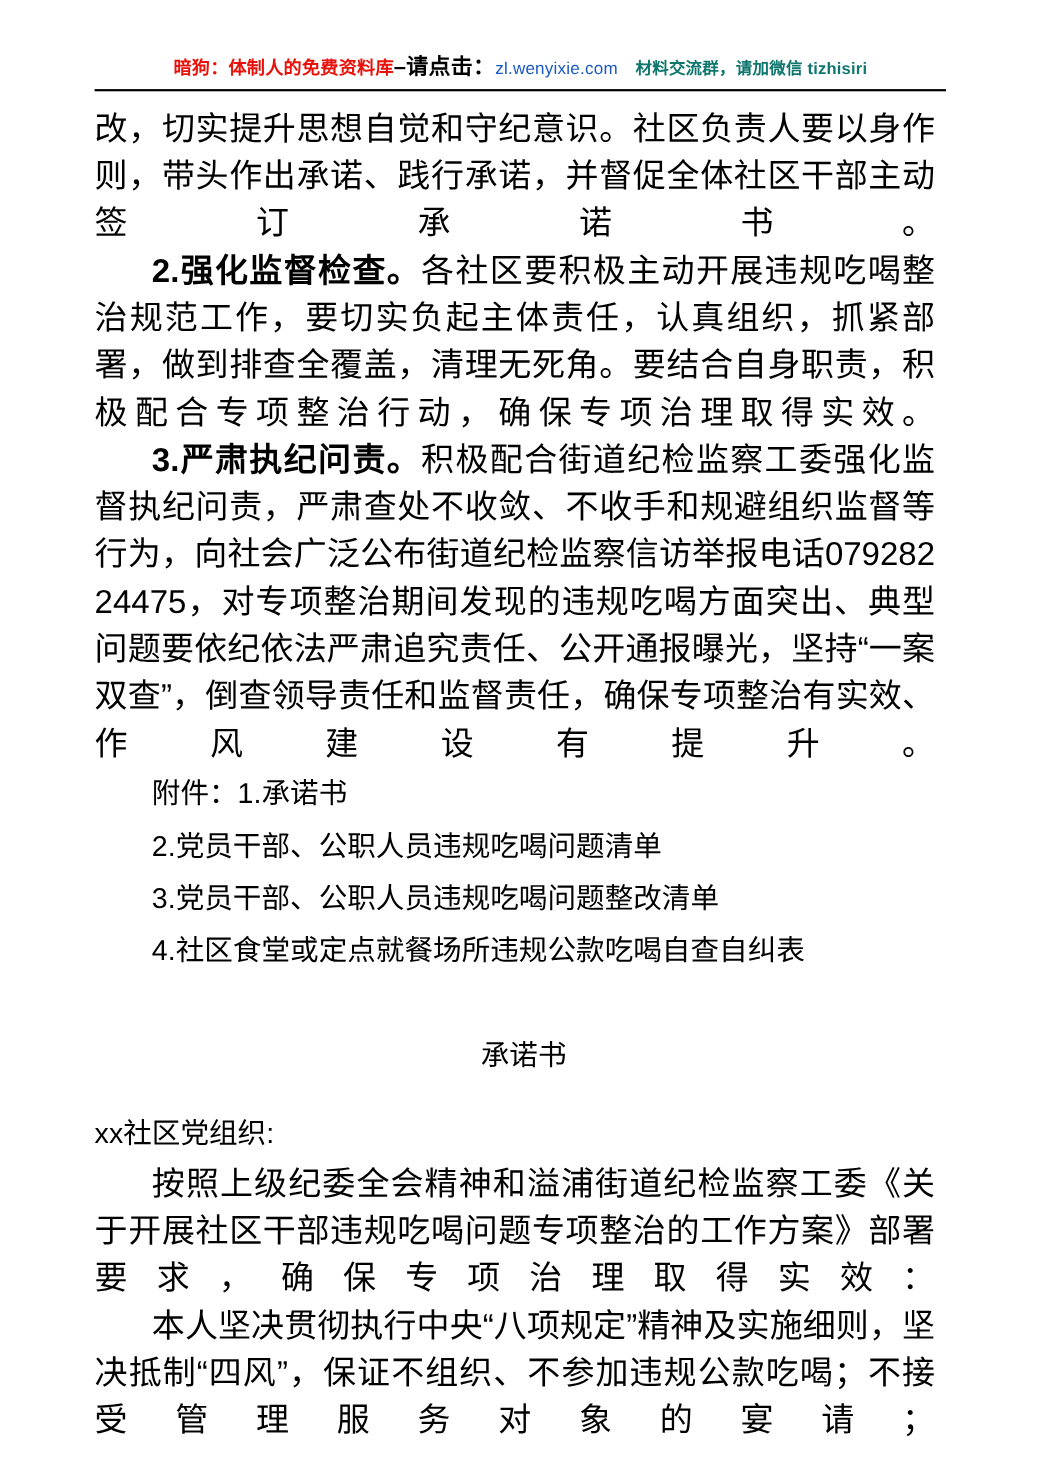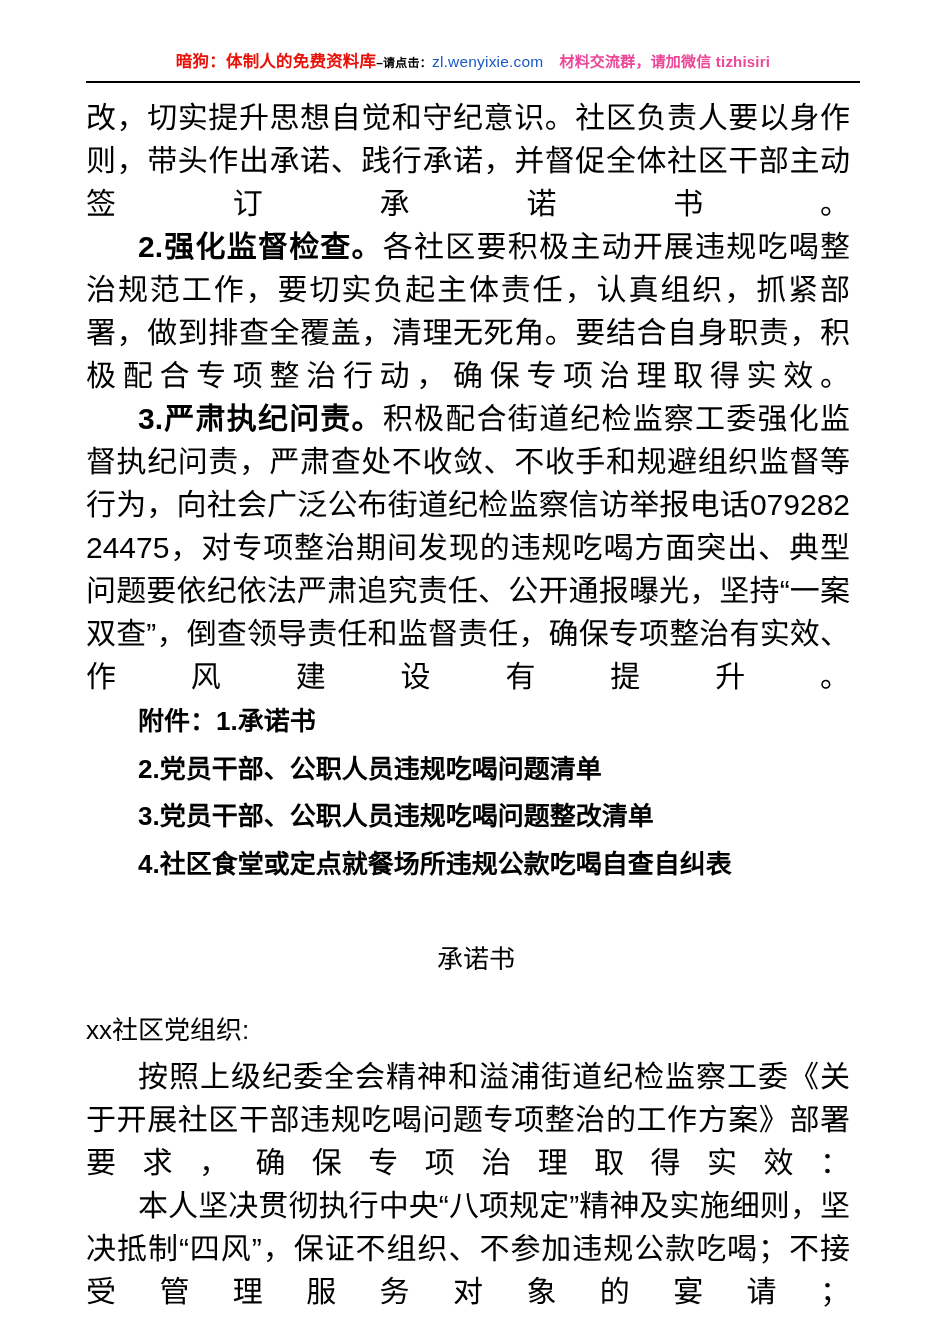--- a/index.html
+++ b/index.html
@@ -46,33 +46,33 @@
     transform: scaleX(1);
   }
   .hdr-red {
     color: #e8120b;
     font-weight: 700;
     font-size: 16.5px;
   }
   .hdr-black {
     color: #000000;
     font-weight: 700;
-    font-size: 12px;
+    font-size: 20px;
   }
   .hdr-blue {
     color: #1a59c4;
     font-weight: 400;
     font-size: 15.5px;
   }
   .hdr-gap {
     display: inline-block;
     width: 16px;
   }
   .hdr-tail {
-    color: #ec4899;
+    color: #0f766e;
     font-weight: 700;
     font-size: 15px;
   }
   .header-rule {
     position: absolute;
     left: 86px;
     top: 81px;
     width: 774px;
     height: 0;
     border-top: 2px solid #000000;
@@ -116,21 +116,20 @@
     height: 24px;
   }
 
   .attach-line {
     margin: 0;
     font-size: 26px;
     line-height: 47.5px;
     text-indent: 52px;
     text-align: left;
     white-space: nowrap;
-    font-weight: bold;
   }
 
   .attach-head {
     margin: 0;
     font-size: 26px;
     line-height: 47.5px;
     font-weight: 700;
     text-align: left;
     white-space: nowrap;
   }

